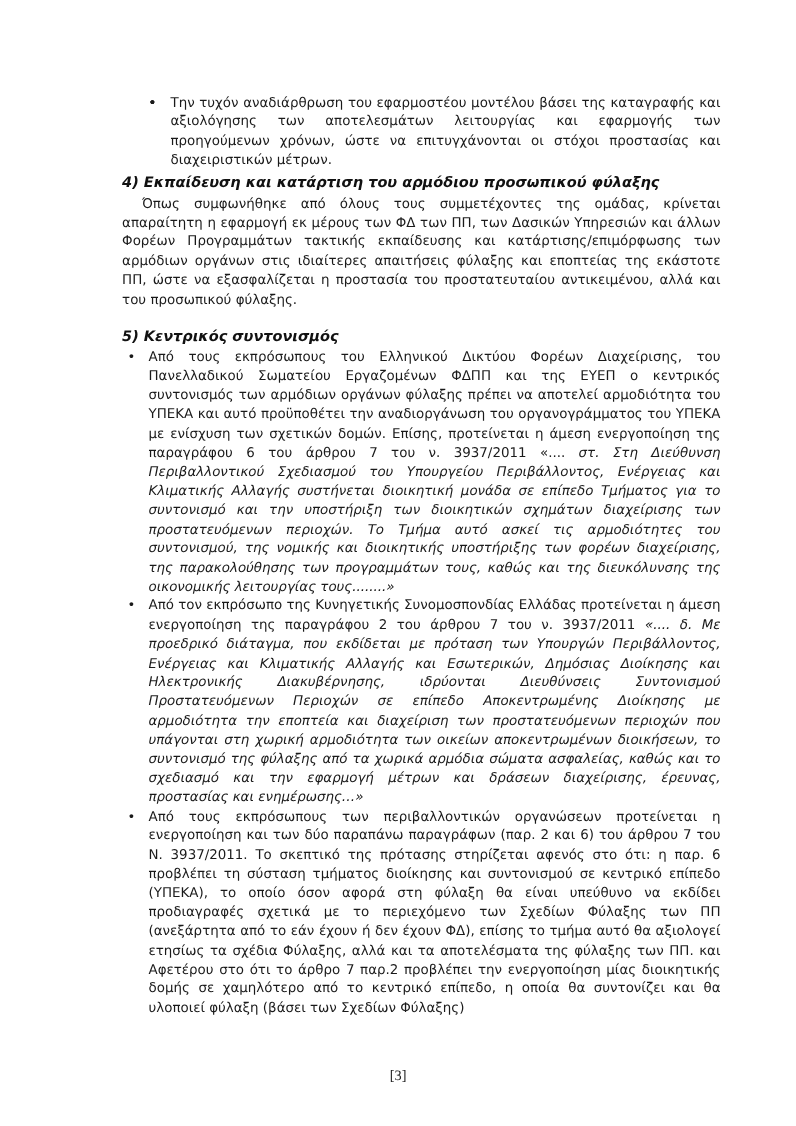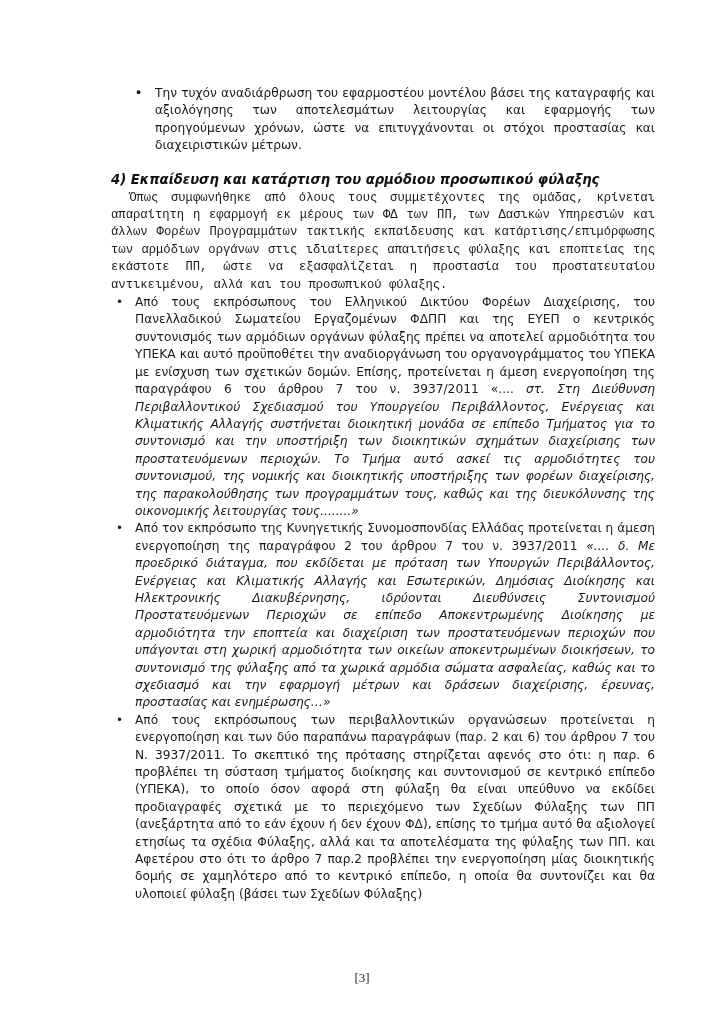--- a/index.html
+++ b/index.html
@@ -19,22 +19,22 @@
   li .bullet {
     position: absolute; left: 5px; top: 0; font-size: 12px;
   }
   .top-list { padding-left: 20px; }
   .top-list li { padding-left: 24px; }
   .top-list li .bullet { left: 4px; }
   h2 {
     margin: 0; font-size: 13.2px; font-weight: bold; font-style: italic;
     line-height: 18px; color: #111;
   }
-  .sec4 { margin-top: 16px; }
-  .sec4-body { text-indent: 18px; margin-top: 1px; font-family: Liberation Mono, monospace; }
+  .sec4 { margin-top: 3px; }
+  .sec4-body { text-indent: 18px; margin-top: 1px; }
   .sec5 { margin-top: 17px; }
   .sec5-intro { margin-top: 3px; }
   .it { font-style: italic; }
   .page-number {
     position: absolute; left: 0; width: 724px; top: 970px; text-align: center;
     font-family: "Liberation Serif", serif; font-size: 13px; color: #222;
   }
 </style>
 </head>
 <body>
@@ -51,20 +51,21 @@
       </li>
       <li>
         <span class="bullet">•</span>
         <span>Την τυχόν αναδιάρθρωση του εφαρμοστέου μοντέλου βάσει της καταγραφής και αξιολόγησης των αποτελεσμάτων λειτουργίας και εφαρμογής των προηγούμενων χρόνων, ώστε να επιτυγχάνονται οι στόχοι προστασίας και διαχειριστικών μέτρων.</span>
       </li>
     </ul>
 
     <h2 class="sec4">4) Εκπαίδευση και κατάρτιση του αρμόδιου προσωπικού φύλαξης</h2>
     <p class="sec4-body">Όπως συμφωνήθηκε από όλους τους συμμετέχοντες της ομάδας, κρίνεται απαραίτητη η εφαρμογή εκ μέρους των ΦΔ των ΠΠ, των Δασικών Υπηρεσιών και άλλων Φορέων Προγραμμάτων τακτικής εκπαίδευσης και κατάρτισης/επιμόρφωσης των αρμόδιων οργάνων στις ιδιαίτερες απαιτήσεις φύλαξης και εποπτείας της εκάστοτε ΠΠ, ώστε να εξασφαλίζεται η προστασία του προστατευταίου αντικειμένου, αλλά και του προσωπικού φύλαξης.</p>
 
+    <h2 class="sec5">5) Κεντρικός συντονισμός</h2>
 
     <ul>
       <li>
         <span class="bullet">•</span>
         <span>Από τους εκπρόσωπους του Ελληνικού Δικτύου Φορέων Διαχείρισης, του Πανελλαδικού Σωματείου Εργαζομένων ΦΔΠΠ και της ΕΥΕΠ ο κεντρικός συντονισμός των αρμόδιων οργάνων φύλαξης πρέπει να αποτελεί αρμοδιότητα του ΥΠΕΚΑ και αυτό προϋποθέτει την αναδιοργάνωση του οργανογράμματος του ΥΠΕΚΑ με ενίσχυση των σχετικών δομών. Επίσης, προτείνεται η άμεση ενεργοποίηση της παραγράφου 6 του άρθρου 7 του ν. 3937/2011 «.... </span><span class="it">στ. Στη Διεύθυνση Περιβαλλοντικού Σχεδιασμού του Υπουργείου Περιβάλλοντος, Ενέργειας και Κλιματικής Αλλαγής συστήνεται διοικητική μονάδα σε επίπεδο Τμήματος για το συντονισμό και την υποστήριξη των διοικητικών σχημάτων διαχείρισης των προστατευόμενων περιοχών. Το Τμήμα αυτό ασκεί τις αρμοδιότητες του συντονισμού, της νομικής και διοικητικής υποστήριξης των φορέων διαχείρισης, της παρακολούθησης των προγραμμάτων τους, καθώς και της διευκόλυνσης της οικονομικής λειτουργίας τους........»</span>
       </li>
       <li>
         <span class="bullet">•</span>
         <span>Από τον εκπρόσωπο της Κυνηγετικής Συνομοσπονδίας Ελλάδας προτείνεται η άμεση ενεργοποίηση της παραγράφου 2 του άρθρου 7 του ν. 3937/2011 </span><span class="it">«.... δ. Με προεδρικό διάταγμα, που εκδίδεται με πρόταση των Υπουργών Περιβάλλοντος, Ενέργειας και Κλιματικής Αλλαγής και Εσωτερικών, Δημόσιας Διοίκησης και Ηλεκτρονικής Διακυβέρνησης, ιδρύονται Διευθύνσεις Συντονισμού Προστατευόμενων Περιοχών σε επίπεδο Αποκεντρωμένης Διοίκησης με αρμοδιότητα την εποπτεία και διαχείριση των προστατευόμενων περιοχών που υπάγονται στη χωρική αρμοδιότητα των οικείων αποκεντρωμένων διοικήσεων, το συντονισμό της φύλαξης από τα χωρικά αρμόδια σώματα ασφαλείας, καθώς και το σχεδιασμό και την εφαρμογή μέτρων και δράσεων διαχείρισης, έρευνας, προστασίας και ενημέρωσης…»</span>
       </li>

